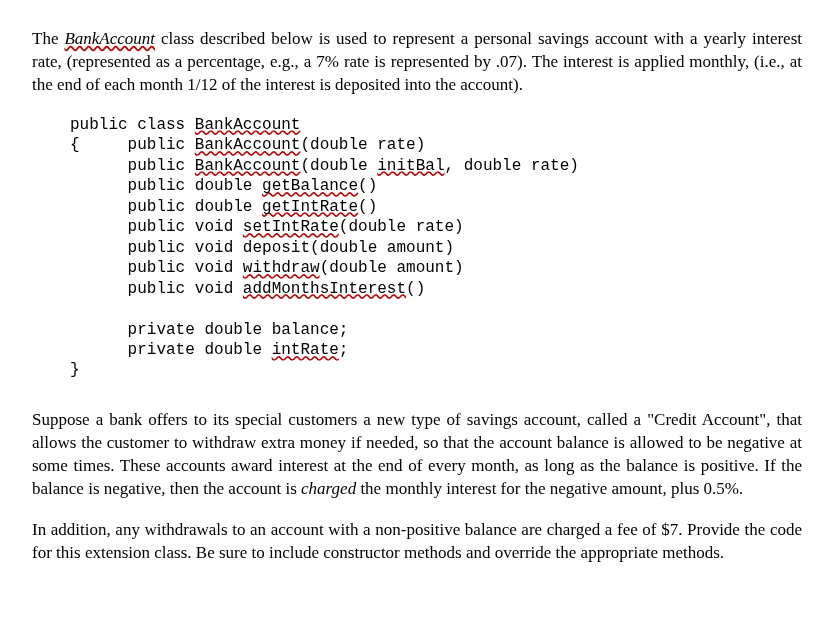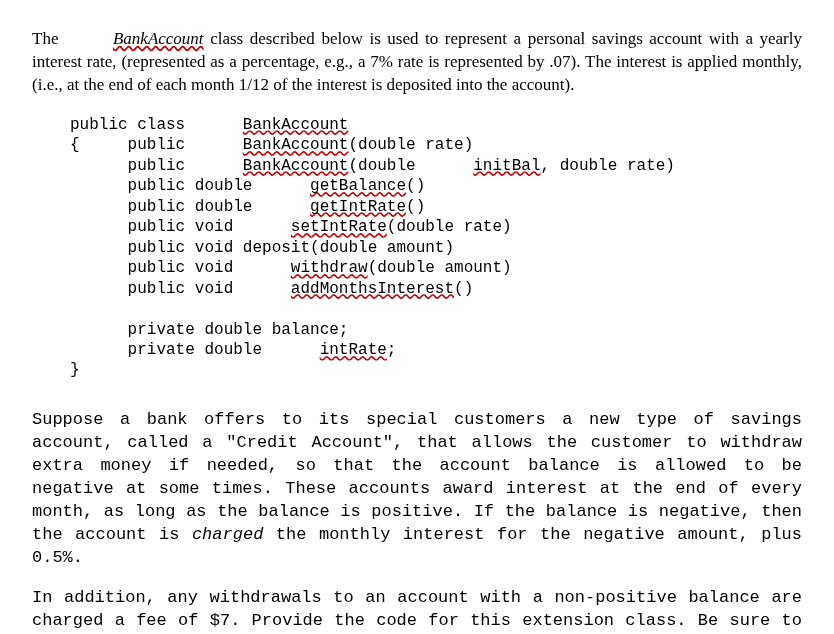--- a/index.html
+++ b/index.html
@@ -22,26 +22,24 @@
       font-family: "Courier New", Courier, monospace;
       font-size: 16px;
       white-space: pre;
       line-height: 1.28;
       margin-left: 38px;
       margin-bottom: 28px;
     }
     .wavy {
       text-decoration: underline wavy #c00000;
       text-decoration-skip-ink: none;
-      margin-left: 48px;
     }
     .para {
       text-align: justify;
       margin-bottom: 18px;
-      font-family: Liberation Mono, monospace;
     }
     .italic {
       font-style: italic;
     }
   </style>
 </head>
 <body>
 
 <div class="intro"><span>The </span><span class="wavy italic">BankAccount</span><span> class described below is used to represent a personal savings account with a yearly interest rate, (represented as a percentage, e.g., a 7% rate is represented by .07). The interest is applied monthly, (i.e., at the end of each month 1/12 of the interest is deposited into the account).</span></div>
 

